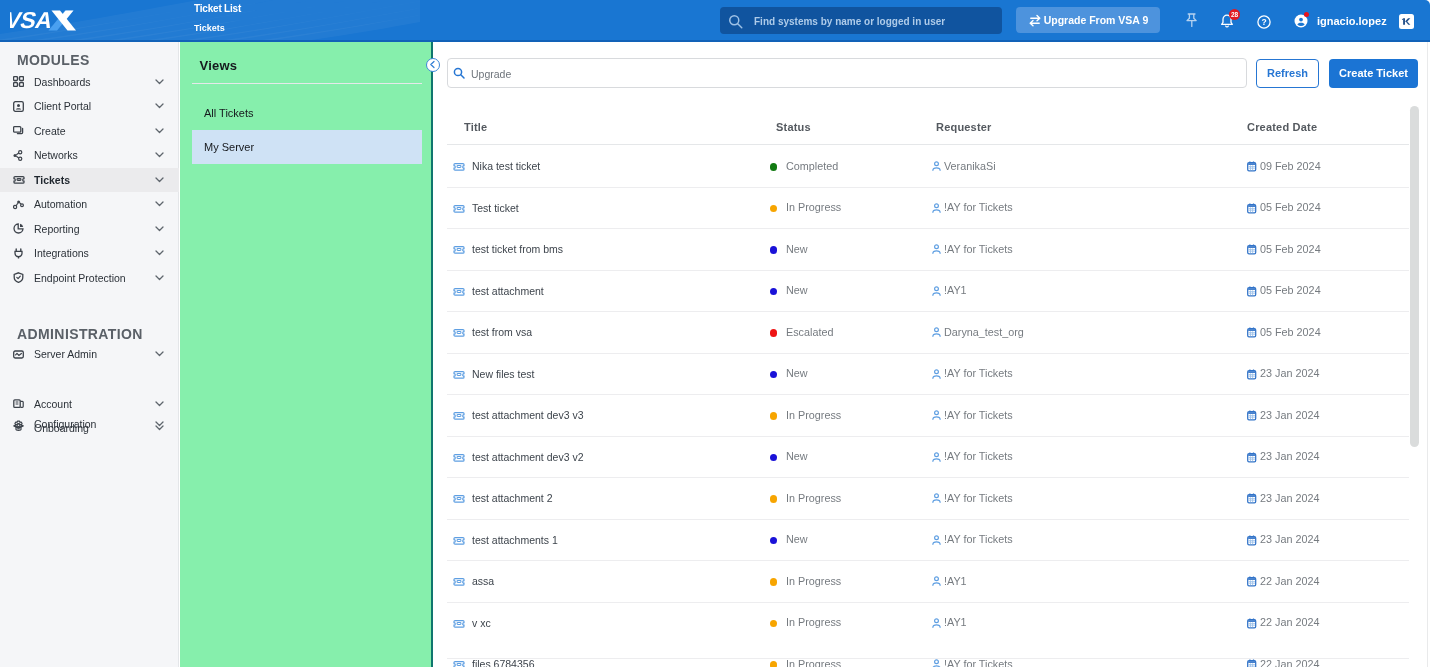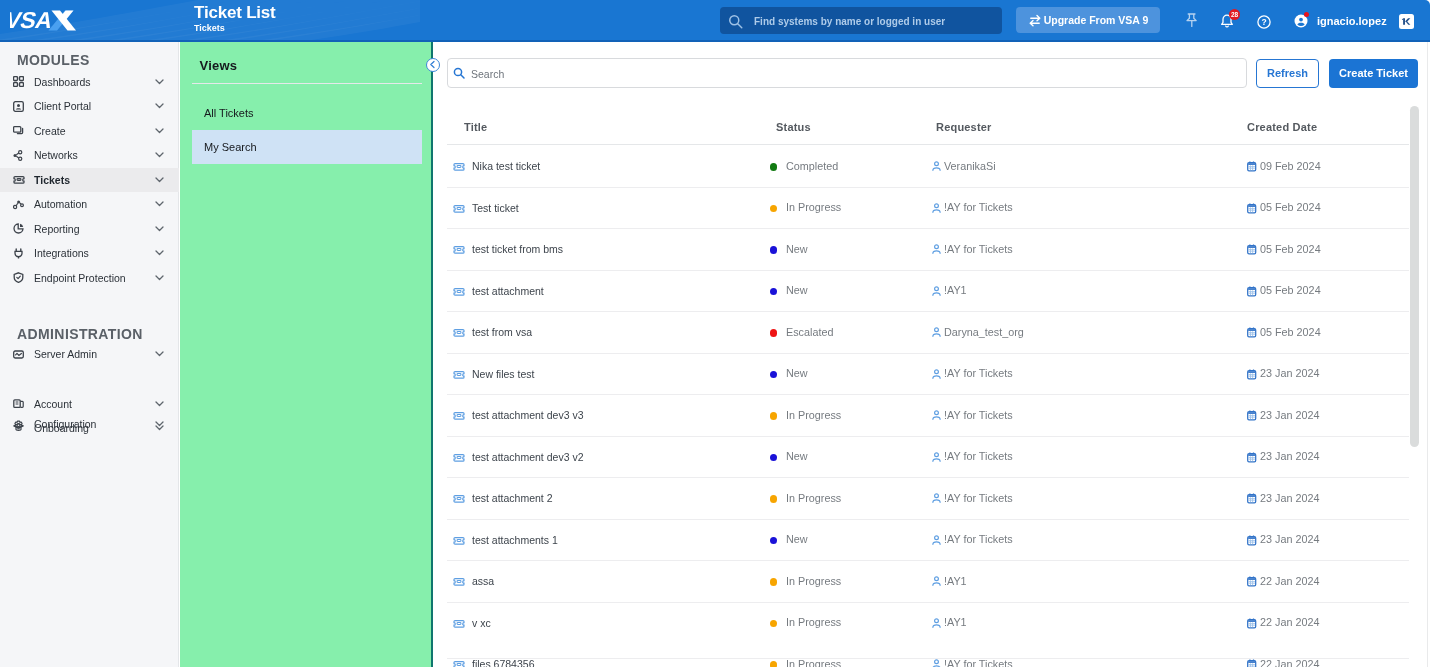--- a/index.html
+++ b/index.html
@@ -1,18 +1,18 @@
 <!DOCTYPE html>
 <html><head><meta charset="utf-8">
 <style>
 * { margin:0; padding:0; box-sizing:border-box; }
 svg { display:block; }
 html,body { width:1432px; height:667px; overflow:hidden; font-family:"Liberation Sans", sans-serif; background:#fff; }
 #topbar { position:absolute; left:0; top:0; width:1430px; height:42px; background:#1976d2; border-bottom:2px solid #1262b8; border-top-right-radius:5px; }
-#ptitle { position:absolute; left:194px; top:3.2px; color:#fff; font-size:17px; font-weight:bold; letter-spacing:-0.2px; }
+#ptitle { position:absolute; left:194px; top:3.2px; color:#fff; font-size:10px; font-weight:bold; letter-spacing:-0.2px; }
 #psub { position:absolute; left:194px; top:22.8px; color:#fff; font-size:9px; font-weight:bold; }
 #hsearch { position:absolute; left:720px; top:7px; width:282px; height:27px; background:#10549f; border-radius:4px; }
 #hsearch .ph { position:absolute; left:34px; top:8.5px; font-size:10px; color:#aecbe9; font-weight:bold; }
 #upgbtn { position:absolute; left:1016px; top:7px; width:144px; height:26px; background:#4d93dd; border-radius:4px; color:#fff; font-size:10.5px; font-weight:bold; line-height:26px; text-align:center; padding-left:16px; }
 #uname { position:absolute; left:1317px; top:15px; color:#fff; font-size:11px; font-weight:bold; }
 #klogo { position:absolute; left:1399px; top:14px; width:14.5px; height:14.5px; background:#fff; border-radius:2.5px; }
 #sidebar { position:absolute; left:0; top:42px; width:179px; height:625px; background:#f5f6f8; border-right:1px solid #e4e6e9; }
 .shead { position:absolute; left:17px; color:#5a6067; font-size:14px; font-weight:bold; letter-spacing:0.4px; }
 .mitem { position:absolute; left:0; width:179px; height:24.5px; }
 .mitem .mi { position:absolute; left:13px; top:6.5px; }
@@ -334,36 +334,36 @@
         <svg width="9" height="6" viewBox="0 0 9 6" style="">
           <path d="M1 1 L4.5 4.5 L8 1" fill="none" stroke="#5f666d" stroke-width="1.3" stroke-linecap="round" stroke-linejoin="round"></path>
         </svg>
       </span>
     </div>
   </div>
 <div id="views">
     <h2>Views</h2>
     <div class="sep"></div>
     <div class="vitem" style="top:53.5px;">All Tickets</div>
-    <div class="vitem active" style="top:87.5px;">My Search</div>
+    <div class="vitem active" style="top:87.5px;">My Server</div>
   </div>
 <div id="collapse">
     <svg width="7" height="9" viewBox="0 0 7 9" style="">
       <path d="M5 1.5 L1.8 4.5 L5 7.5" fill="none" stroke="#2e7cd4" stroke-width="1.2" stroke-linecap="round" stroke-linejoin="round"></path>
     </svg>
   </div>
 <div id="main">
     <div id="msearch">
       <svg width="12" height="12" viewBox="0 0 12 12" style="">
         <g transform="scale(1.0)">
           <circle cx="5" cy="5" r="3.6" fill="none" stroke="#2676d3" stroke-width="1.5"></circle>
           <path d="M7.8 7.8 L11 11" stroke="#2676d3" stroke-width="1.5" stroke-linecap="round"></path>
         </g>
       </svg>
-      <span class="ph">Search</span>
+      <span class="ph">Upgrade</span>
     </div>
     <div id="refresh">Refresh</div>
     <div id="createbtn">Create Ticket</div>
     <div id="tbl">
       <div id="thdr">
         <div class="th" style="left:17px;">Title</div>
         <div class="th" style="left:329px;">Status</div>
         <div class="th" style="left:489px;">Requester</div>
         <div class="th" style="left:800px;">Created Date</div>
       </div>

